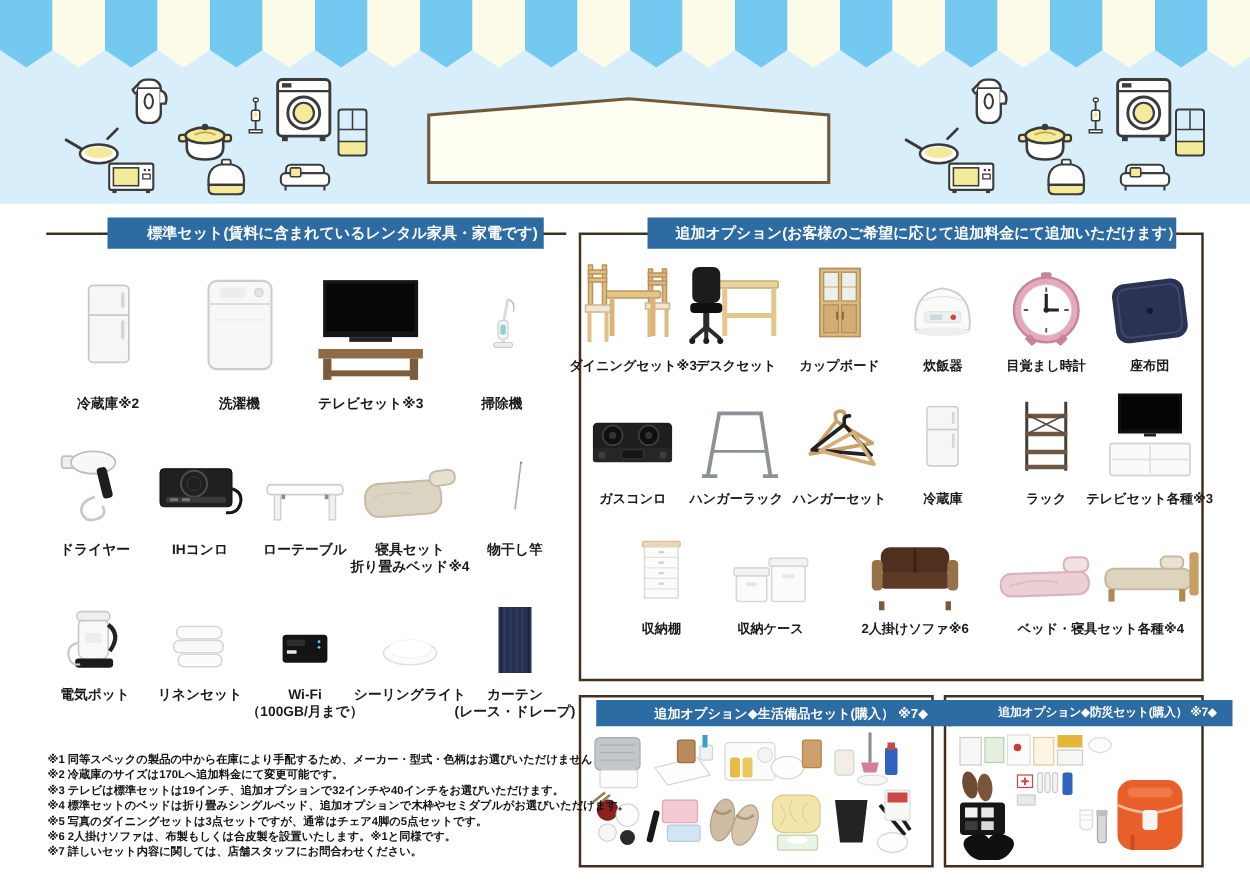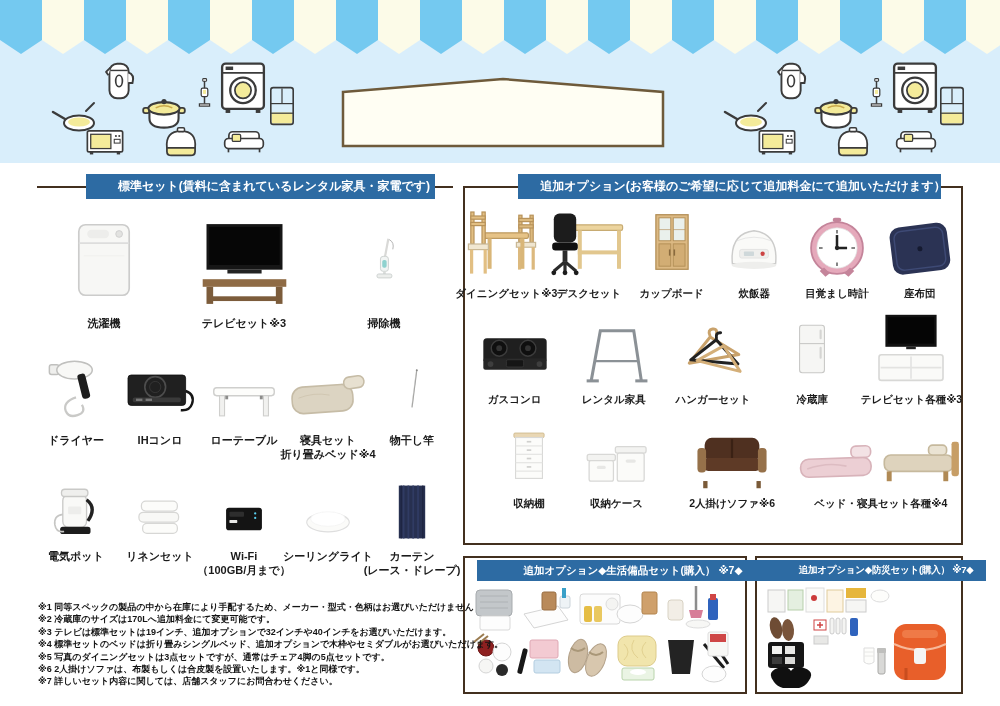--- a/index.html
+++ b/index.html
@@ -474,20 +474,28 @@
   </div>
 
   <div class="hline"></div>
   <div class="bar" id="bar-std">標準セット(賃料に含まれているレンタル家具・家電です)</div>
   <div class="bar" id="bar-opt">追加オプション(お客様のご希望に応じて追加料金にて追加いただけます）</div>
 
   <div class="std-grid">
     <div class="lrow r1">
       <div class="cell">
         <div class="ph">
+            <svg width="70" height="110">
+              <use href="#s-fridge"></use>
+            </svg>
+          </div>
+        <div class="lbl">冷蔵庫※2</div>
+      </div>
+      <div class="cell">
+        <div class="ph">
             <svg width="84" height="108">
               <use href="#s-washer"></use>
             </svg>
           </div>
         <div class="lbl">洗濯機</div>
       </div>
       <div class="cell">
         <div class="ph">
             <svg width="95" height="100">
               <use href="#s-tvset"></use>
@@ -653,37 +661,45 @@
               </svg>
             </div>
           <div class="lbl">ガスコンロ</div>
         </div>
         <div class="cell">
           <div class="ph">
               <svg width="80" height="76">
                 <use href="#s-hangerrack"></use>
               </svg>
             </div>
-          <div class="lbl">レンタル家具</div>
+          <div class="lbl">ハンガーラック</div>
         </div>
         <div class="cell">
           <div class="ph">
               <svg width="86" height="74">
                 <use href="#s-hangers"></use>
               </svg>
             </div>
           <div class="lbl">ハンガーセット</div>
         </div>
         <div class="cell">
           <div class="ph">
               <svg width="54" height="82">
                 <use href="#s-fridge"></use>
               </svg>
             </div>
           <div class="lbl">冷蔵庫</div>
+        </div>
+        <div class="cell">
+          <div class="ph">
+              <svg width="60" height="82">
+                <use href="#s-rack"></use>
+              </svg>
+            </div>
+          <div class="lbl">ラック</div>
         </div>
         <div class="cell">
           <div class="ph">
               <svg width="80" height="80">
                 <use href="#s-tvwhite"></use>
               </svg>
             </div>
           <div class="lbl">テレビセット各種※3</div>
         </div>
       </div>

